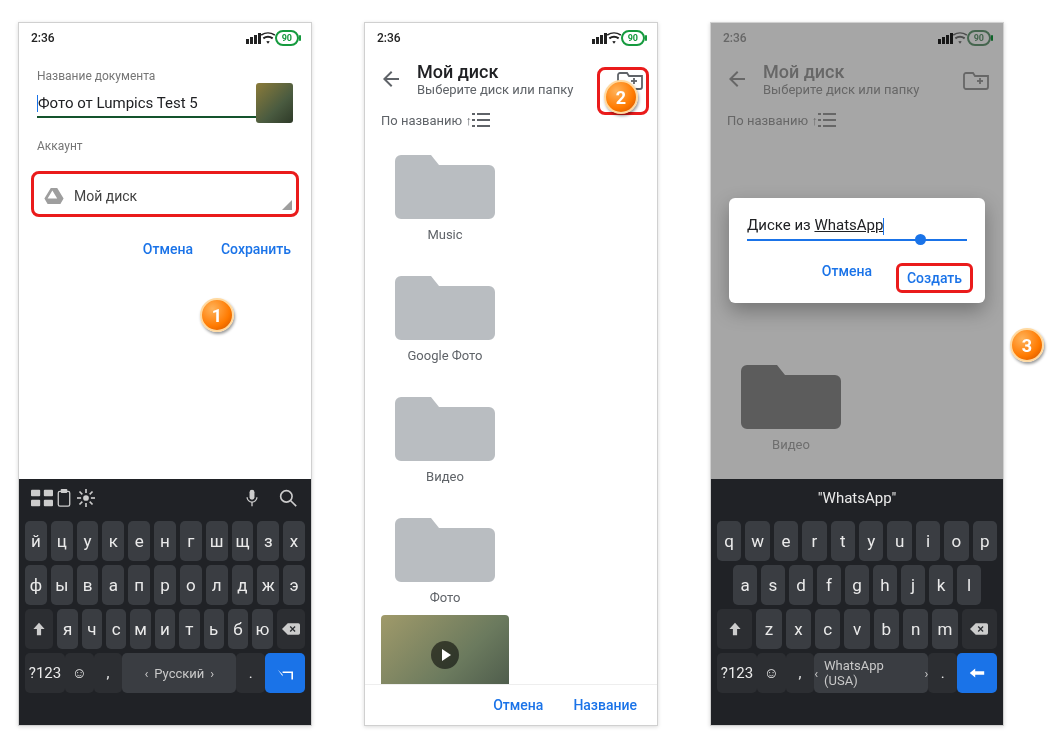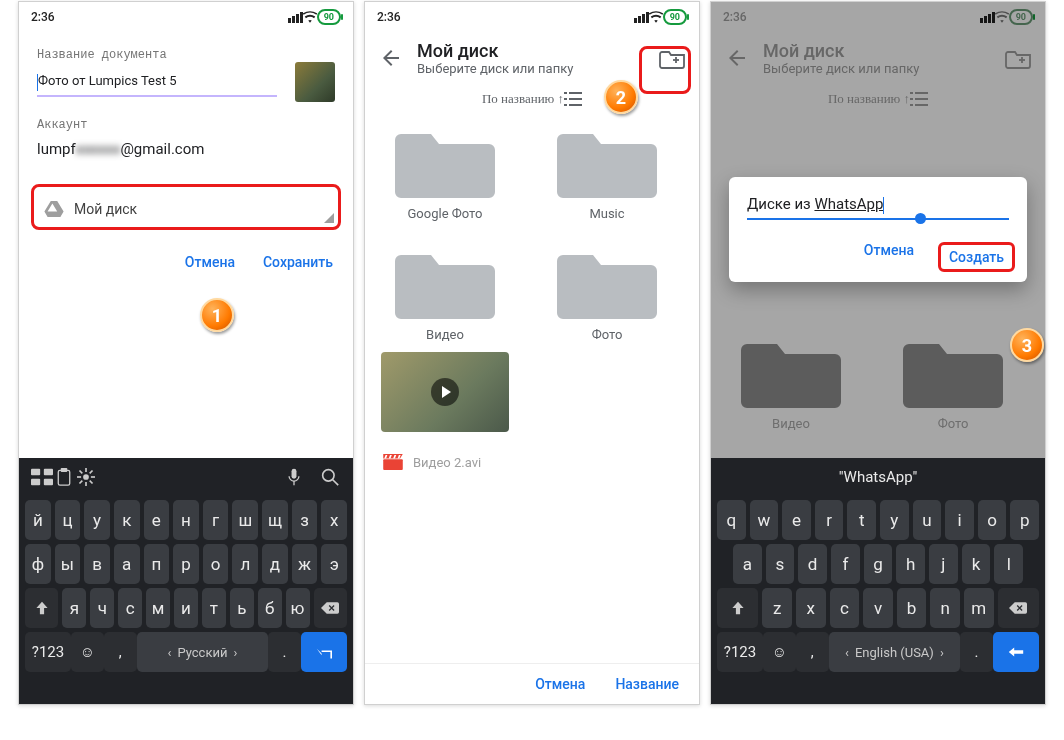--- a/index.html
+++ b/index.html
@@ -1,18 +1,18 @@
 <!DOCTYPE html>
 <html><head>
 <meta charset="utf-8">
 <style>
   * { box-sizing: border-box; margin: 0; padding: 0; }
   body { font-family: Roboto, "Helvetica Neue", Arial, sans-serif; background:#fff; }
   .canvas { position:relative; width:1064px; height:740px; background:#fff; margin:0 auto; }
-  .phone { position:absolute; top:1px; width:336px; height:704px; border:1px solid #d0d0d0; box-shadow:0 1px 4px rgba(0,0,0,.15); background:#fff; overflow:hidden; }
+  .phone { position:absolute; top:22px; width:294px; height:704px; border:1px solid #d0d0d0; box-shadow:0 1px 4px rgba(0,0,0,.15); background:#fff; overflow:hidden; }
   .p1 { left:18px; }
   .p2 { left:364px; }
   .p3 { left:710px; }
 
   
   .status { height:30px; display:flex; align-items:center; justify-content:space-between; padding:0 12px; font-size:12px; color:#222; font-weight:500; }
   .status .right { display:flex; align-items:center; }
   .sigbars { display:flex; align-items:flex-end; gap:1px; }
   .sigbars span { width:3px; background:#222; }
   .sigbars span:nth-child(1){height:5px}.sigbars span:nth-child(2){height:7px}.sigbars span:nth-child(3){height:9px}.sigbars span:nth-child(4){height:11px}
@@ -23,28 +23,28 @@
   
   .hdr1 { padding:12px 18px 0 18px; }
   .hdr1 .title { font-size:19px; font-weight:500; color:#111; }
   .hdr2 { display:flex; align-items:center; padding:8px 14px; }
   .hdr2 .back { width:24px; color:#444; }
   .hdr2 .tcol { margin-left:14px; flex:1; }
   .hdr2 .t1 { font-size:18px; font-weight:500; color:#202124; }
   .hdr2 .t2 { font-size:13px; color:#5f6368; }
   .hdr2 .newf { width:26px; height:22px; }
 
-  .sortbar { display:flex; align-items:center; justify-content:center; padding:6px 16px 4px 16px; font-size:13px; color:#5f6368;font-family:Liberation Serif, serif; }
+  .sortbar { display:flex; align-items:center; justify-content:flex-start; padding:6px 16px 4px 16px; font-size:13px; color:#5f6368; }
   .sortbar .list-ic { width:18px; height:18px; }
 
   
   .block { padding:0 18px; }
-  .lbl { font-size:12px; color:#757575; margin-top:16px;font-family:Liberation Mono, monospace; }
+  .lbl { font-size:12px; color:#757575; margin-top:16px; }
   .row { display:flex; align-items:center; justify-content:space-between; }
-  .mat-input { border-bottom:2px solid #c4b5fd; padding:6px 0 4px 0; font-size:13px; color:#202124; width:240px; position:relative; }
+  .mat-input { border-bottom:2px solid #14532d; padding:6px 0 4px 0; font-size:15px; color:#202124; width:240px; position:relative; }
   .mat-input .cursor { display:inline-block; width:1px; height:17px; background:#1a73e8; vertical-align:middle; }
   .thumb { width:40px; height:40px; border-radius:3px; background:linear-gradient(135deg,#8b7b3a,#4a5b40 60%,#2e3a28); }
   .acct { font-size:15px; color:#202124; padding:8px 0; }
   .acct .mask { filter:blur(3px); }
   .folderbox { border:3px solid #ea1b1b; border-radius:8px; margin:18px 12px 0 12px; padding:6px 10px 10px 10px; position:relative; background:#fff; }
   .folderbox .lbl2 { font-size:12px; color:#757575; }
   .folderbox .frow { display:flex; align-items:center; gap:10px; margin-top:8px; }
   .folderbox .dic { width:20px; height:16px; }
   .folderbox .fname { font-size:14px; color:#424242; }
   .folderbox .tri { position:absolute; right:4px; bottom:4px; width:0; height:0; border-right:10px solid #9e9e9e; border-top:10px solid transparent; }
@@ -128,23 +128,20 @@
     </div>
 
 
     <div class="block">
       <div class="lbl">Название документа</div>
       <div class="row">
         <div class="mat-input"><span class="cursor"></span><span>Фото от Lumpics Test 5</span></div>
         <div class="thumb"></div>
       </div>
       <div class="lbl">Аккаунт</div>
-      <div class="acct">
-        <span>lumpf</span><span class="mask">xxxxxx</span><span>@gmail.com</span>
-      </div>
     </div>
 
     <div class="folderbox">
       <div class="frow">
         <svg class="dic" viewBox="0 0 24 20">
             <path fill="#9e9e9e" d="M8 0h8l8 13-4 7H4l-4-7zM10 3l-6 10h12z"></path>
           </svg>
         <span class="fname">Мой диск</span>
       </div>
       <span class="tri"></span>
@@ -304,27 +301,27 @@
             <rect x="5" y="14" width="13" height="2"></rect>
           </g>
         </svg>
     </div>
 
     <div class="grid" id="grid2">
         <div class="fitem">
           <svg class="folder-svg" viewBox="0 0 100 78">
             <path fill="#b9bdc1" d="M6 12h30l8 10h50a6 6 0 0 1 6 6v42a6 6 0 0 1-6 6H6a6 6 0 0 1-6-6V18a6 6 0 0 1 6-6z"></path>
           </svg>
-          <div class="flabel">Google Фото</div>
+          <div class="flabel">Music</div>
         </div>
         <div class="fitem">
           <svg class="folder-svg" viewBox="0 0 100 78">
             <path fill="#b9bdc1" d="M6 12h30l8 10h50a6 6 0 0 1 6 6v42a6 6 0 0 1-6 6H6a6 6 0 0 1-6-6V18a6 6 0 0 1 6-6z"></path>
           </svg>
-          <div class="flabel">Music</div>
+          <div class="flabel">Google Фото</div>
         </div>
         <div class="fitem">
           <svg class="folder-svg" viewBox="0 0 100 78">
             <path fill="#b9bdc1" d="M6 12h30l8 10h50a6 6 0 0 1 6 6v42a6 6 0 0 1-6 6H6a6 6 0 0 1-6-6V18a6 6 0 0 1 6-6z"></path>
           </svg>
           <div class="flabel">Видео</div>
         </div>
         <div class="fitem">
           <svg class="folder-svg" viewBox="0 0 100 78">
             <path fill="#b9bdc1" d="M6 12h30l8 10h50a6 6 0 0 1 6 6v42a6 6 0 0 1-6 6H6a6 6 0 0 1-6-6V18a6 6 0 0 1 6-6z"></path>
@@ -478,21 +475,21 @@
                 <path stroke="#2c2e32" stroke-width="1.6" d="M10 4l6 6M16 4l-6 6"></path>
               </svg>
             </div>
           </div>
         <div class="brow">
           <div class="key dark wide">?123</div>
           <div class="key dark">☺</div>
           <div class="key dark">,</div>
           <div class="key space">
               <span>‹</span>
-              <span>English (USA)</span>
+              <span>WhatsApp (USA)</span>
               <span>›</span>
             </div>
           <div class="key dark">.</div>
           <div class="key blue wide">
               <svg width="18" height="14" viewBox="0 0 20 14">
                 <path fill="#fff" d="M2 7l6-5v3h10v4H8v3z"></path>
               </svg>
             </div>
         </div>
       </div>

